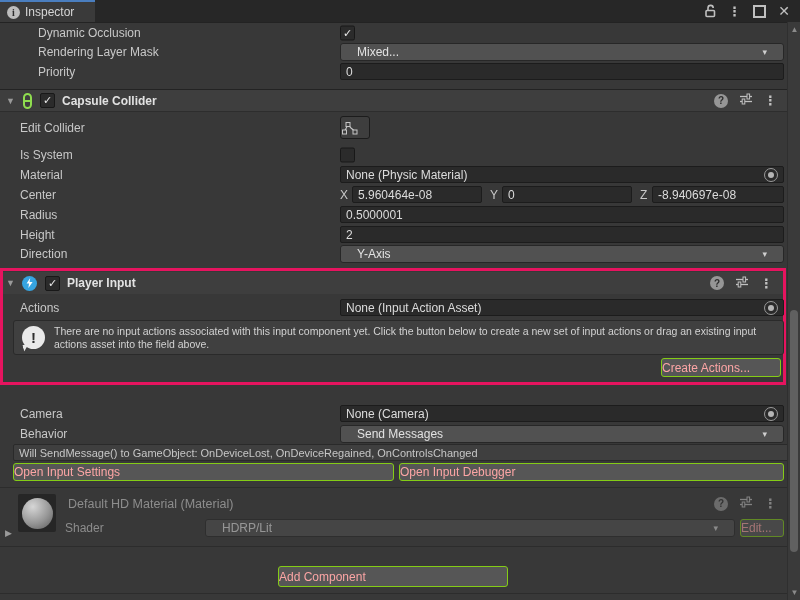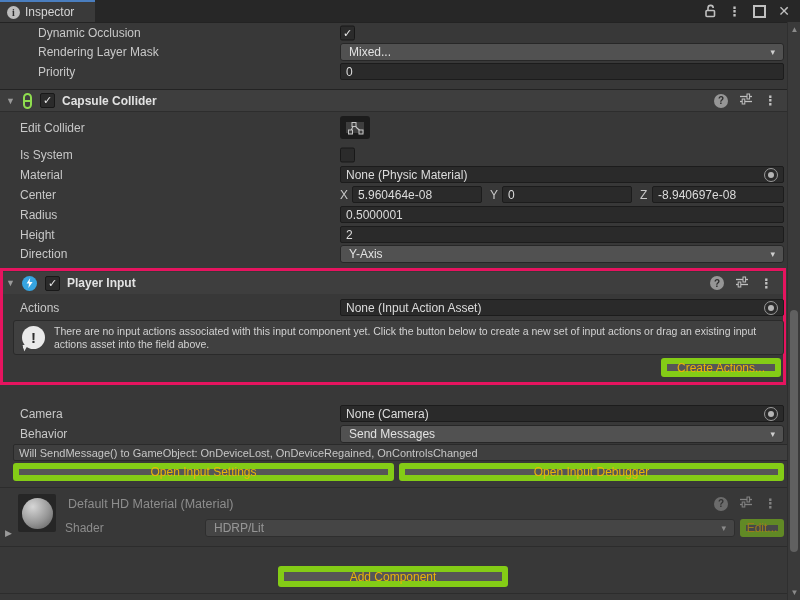--- a/index.html
+++ b/index.html
@@ -18,29 +18,29 @@
        font-weight:bold;font-size:10px;display:flex;align-items:center;justify-content:center;font-family:"Liberation Serif",serif;}
   .win-controls{position:absolute;right:10px;top:3px;display:flex;gap:12px;align-items:center;height:16px;}
   .wc{color:#c0c0c0;font-size:12px;line-height:1;display:flex;align-items:center;}
   .sq{width:9px;height:9px;border:2px solid #c0c0c0;}
   
   .lbl{position:absolute;top:50%;transform:translateY(-50%);white-space:nowrap;color:#c8c8c8;}
   .row{left:0;width:787px;height:18px;}
   .fld{position:absolute;background:#2a2a2a;border:1px solid #1c1c1c;border-radius:2px;
        color:#dcdcdc;display:flex;align-items:center;padding:0 5px;box-sizing:border-box;height:17px;}
   .drop{position:absolute;background:#515151;border:1px solid #272727;border-radius:3px;
-       color:#e2e2e2;display:flex;align-items:center;padding:0 8px;box-sizing:border-box;height:18px;}
+       color:#e2e2e2;display:flex;align-items:center;padding:0 16px;box-sizing:border-box;height:18px;}
   .drop .arrow{margin-left:auto;color:#cfcfcf;font-size:9px;}
   .picker{width:12px;height:12px;border:1px solid #9a9a9a;border-radius:50%;position:relative;margin-left:auto;flex:none;}
   .picker::after{content:"";position:absolute;inset:3px;background:#b5b5b5;border-radius:50%;}
   .checkbox{position:absolute;top:50%;transform:translateY(-50%);width:15px;height:15px;
        background:#2b2b2b;border:1px solid #181818;border-radius:2px;display:flex;align-items:center;justify-content:center;box-sizing:border-box;}
   .chk{color:#eaeaea;font-size:11px;font-style:normal;line-height:1;}
-  .btn{position:absolute;background:#565656;border:6px solid #84cc16;border-radius:3px;color:#eab308;
-       display:flex;align-items:center;justify-content:center;box-sizing:border-box;}
+  .btn{position:absolute;background:#565656;border:1px solid #84cc16;border-radius:3px;color:#fca5a5;
+       display:flex;align-items:center;box-sizing:border-box;}
   
   .header{position:absolute;left:0;width:787px;height:23px;background:#3e3e3e;
        border-top:1px solid #232323;border-bottom:1px solid #2d2d2d;display:flex;align-items:center;box-sizing:border-box;padding-left:6px;}
   .fold{color:#9a9a9a;font-size:9px;width:14px;flex:none;}
   .hdr-title{font-weight:bold;color:#e2e2e2;margin-left:7px;}
   .hdr-icons{margin-left:auto;margin-right:10px;display:flex;gap:11px;align-items:center;}
   .helpq{width:14px;height:14px;border-radius:50%;background:#969696;color:#2e2e2e;font-size:10px;font-weight:bold;
        display:flex;align-items:center;justify-content:center;}
   .kebab{color:#c0c0c0;font-size:13px;font-weight:bold;line-height:1;}
   .capsule{width:9px;height:16px;border:2px solid #8fdd4f;border-radius:5px;box-sizing:border-box;position:relative;flex:none;margin-left:3px;}

